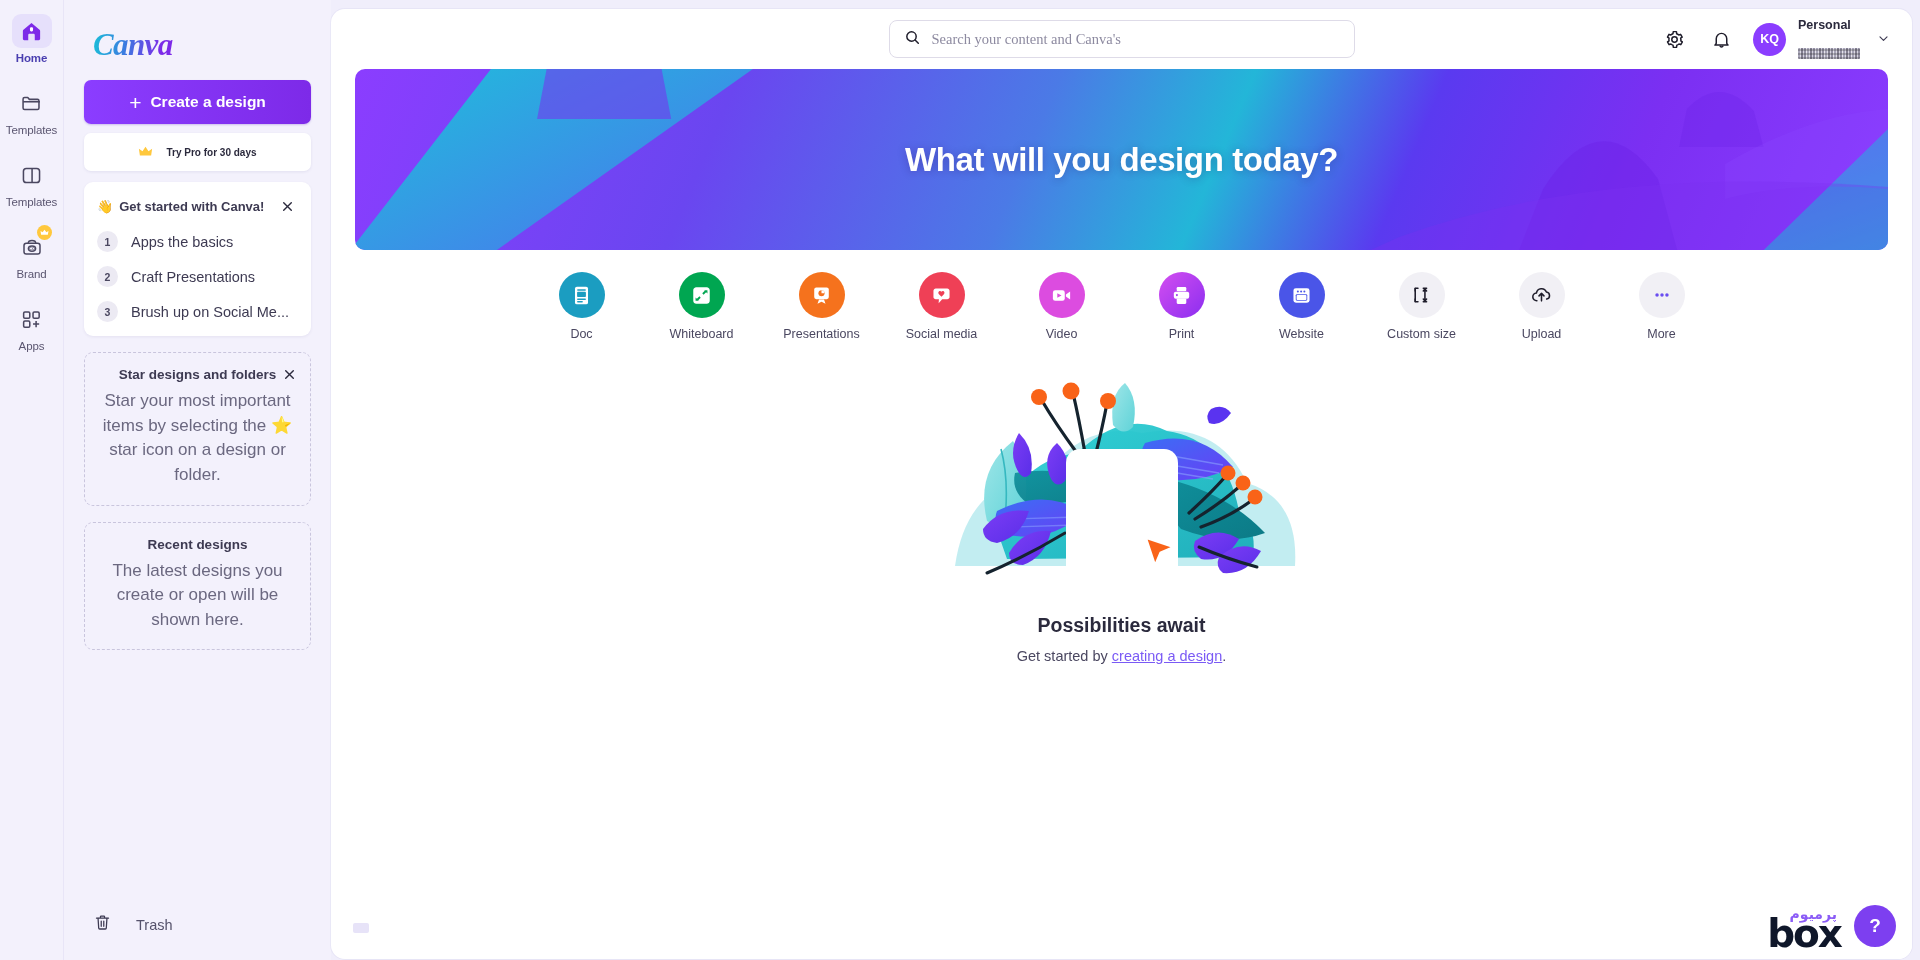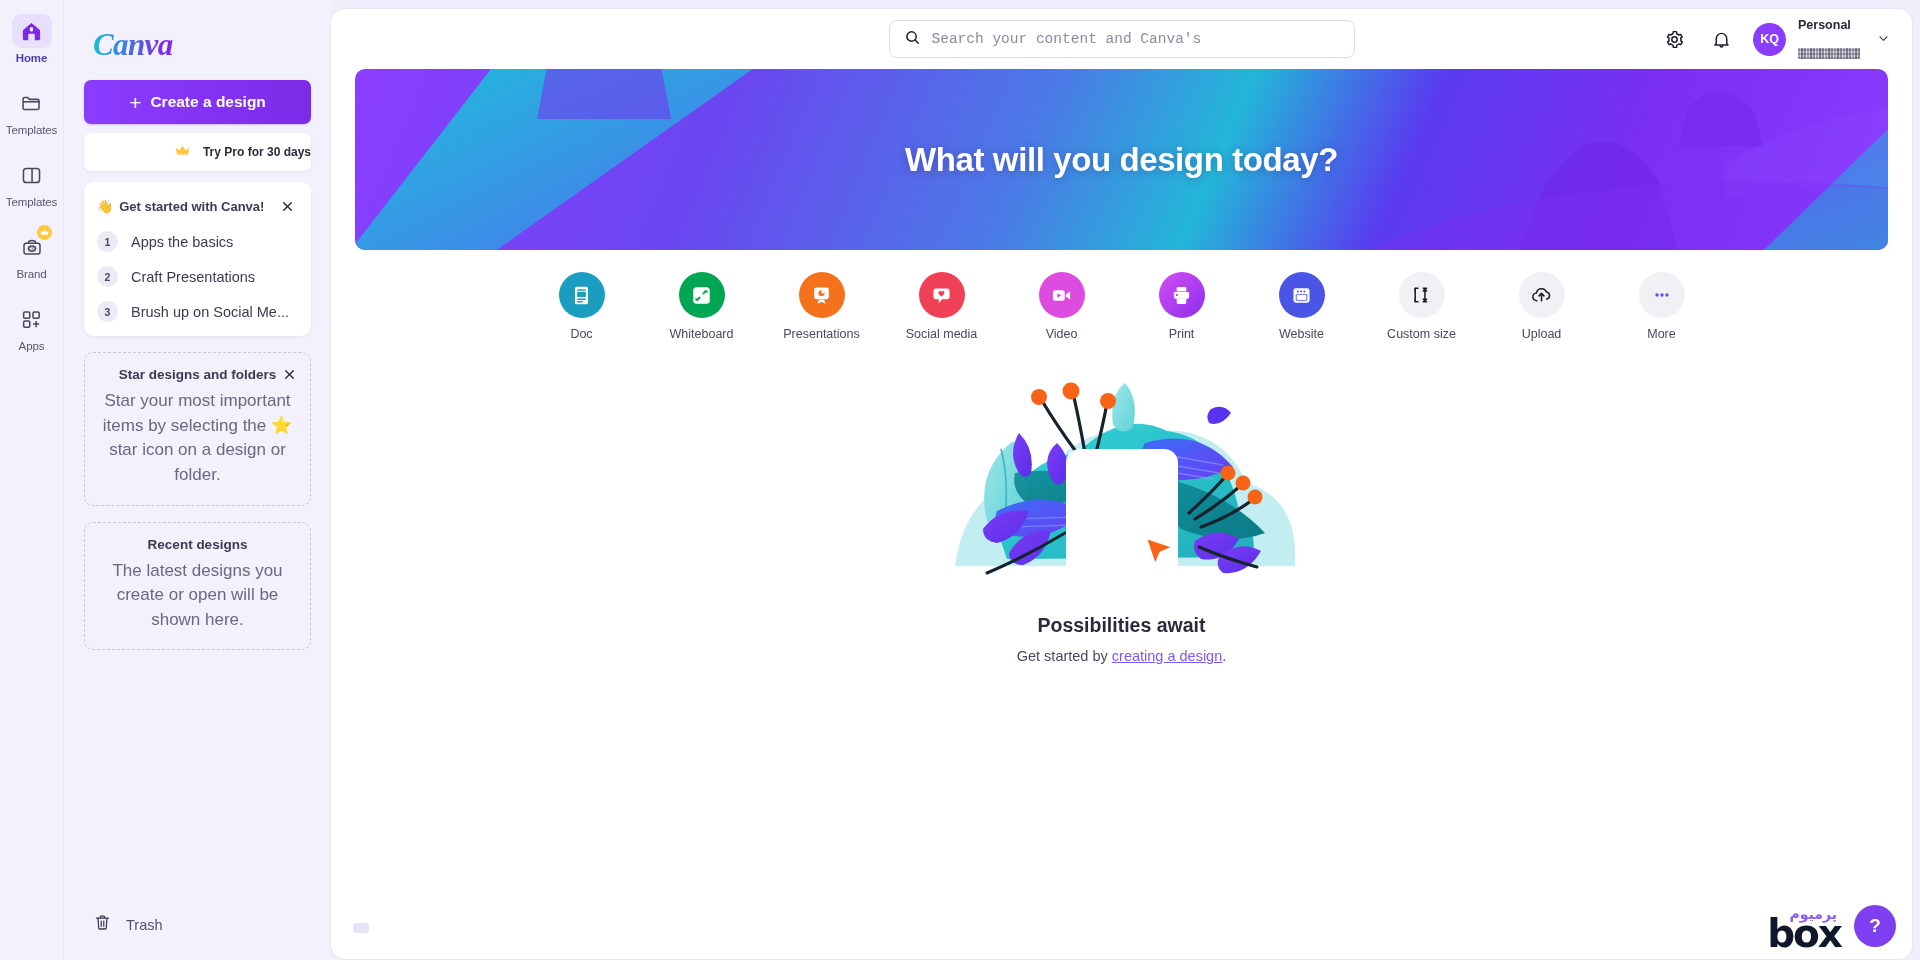--- a/index.html
+++ b/index.html
@@ -59,22 +59,22 @@
     font-size: 15.5px; font-weight: 700; cursor: pointer;
     display: flex; align-items: center; justify-content: center; gap: 9px;
     font-family: "Liberation Sans", sans-serif;
     box-shadow: 0 1px 2px rgba(90,40,200,.25);
   }
   .plus-ico { font-size: 21px; font-weight: 400; line-height: 1; }
 
   .pro-btn {
     margin-top: 9px; width: 100%; height: 38px;
     background: #fff; border: none; border-radius: 7px;
-    display: flex; align-items: center; justify-content: flex-end; gap: 13px;
-    font-size: 12px; font-weight: 700; color: #2b2a3d; cursor: pointer;
+    display: flex; align-items: center; justify-content: center; gap: 13px;
+    font-size: 10px; font-weight: 700; color: #2b2a3d; cursor: pointer;
     font-family: "Liberation Sans", sans-serif;
     box-shadow: 0 1px 3px rgba(60,50,120,.09);
   }
 
   .card-getstarted {
     margin-top: 11px; width: 100%; background: #fff;
     border-radius: 9px; padding: 13px 13px 14px 13px;
     box-shadow: 0 1px 3px rgba(60,50,120,.08);
   }
   .gs-head { display: flex; align-items: center; justify-content: space-between; }
@@ -100,21 +100,21 @@
     margin-top: 16px; width: 100%;
     border: 1.5px dashed #c9c5dd; border-radius: 9px;
     padding: 14px 16px 17px 16px; position: relative; text-align: center;
   }
   .dc-title { font-size: 13.5px; font-weight: 700; color: #3d3a52; }
   .dc-body { font-size: 17px; color: #6b6880; line-height: 1.45; margin-top: 7px; }
   .dc-x { position: absolute; top: 10px; right: 10px; }
 
   .trash-row {
     position: absolute; bottom: 24px; left: 20px;
-    display: flex; align-items: center; gap: 14px; cursor: pointer;
+    display: flex; align-items: center; gap: 24px; cursor: pointer;
     padding-left: 9px;
     justify-content: flex-end;
   }
   .trash-label { font-size: 14.5px; color: #55526b; }
 
   
   .main {
     flex: 1; position: relative; height: 950px; margin: 9px 8px 0 0;
     background: #fff; border-radius: 14px; overflow: hidden;
     box-shadow: 0 0 0 1px rgba(120,110,180,.07);
@@ -124,21 +124,21 @@
   .search-wrap {
     position: absolute; left: 50%; transform: translateX(-50%);
     width: 466px; height: 38px;
     border: 1px solid #dedbe8; border-radius: 8px;
     display: flex; align-items: center; gap: 11px; padding: 0 14px;
     background: #fff;
   }
   .search-input {
     border: none; outline: none; flex: 1; font-size: 14.5px;
     color: #14532d; background: transparent;
-    font-family: Liberation Mono, monospace;
+    font-family: Liberation Serif, serif;
   }
   .search-input::placeholder { color: #8d8aa0; }
 
   .top-right {
     position: absolute; right: 22px; display: flex; align-items: center; gap: 17px;
   }
   .icon-btn {
     width: 30px; height: 30px; border: none; background: transparent; cursor: pointer;
     display: flex; align-items: center; justify-content: center; color: #1f1d2b;
   }

